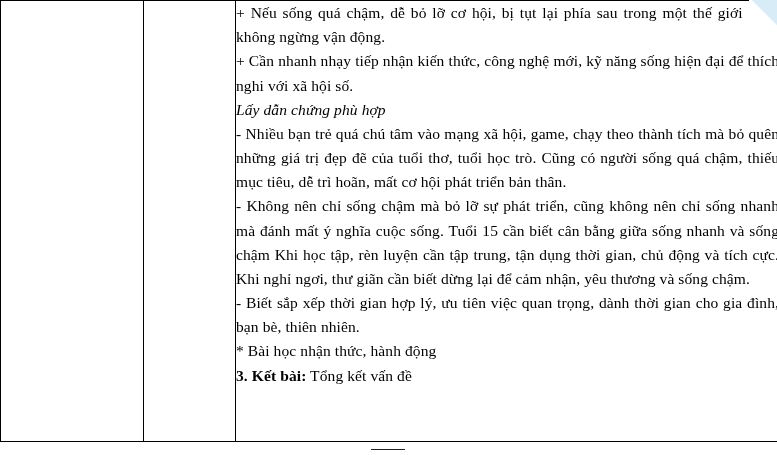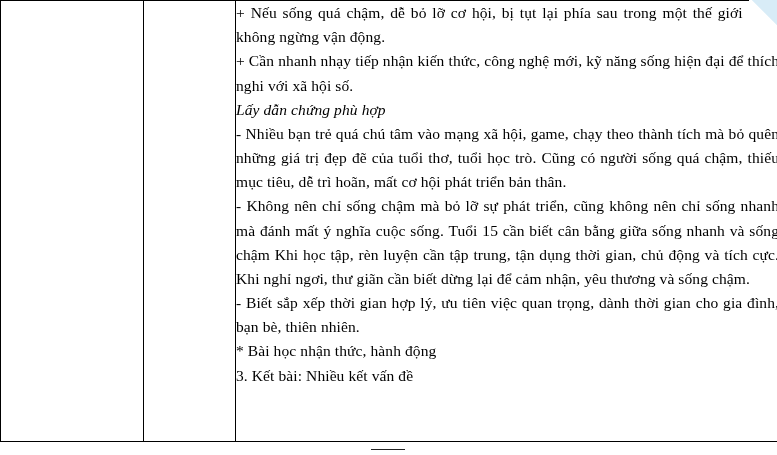--- a/index.html
+++ b/index.html
@@ -47,21 +47,21 @@
     font-size: 15.5px;
     line-height: 1.56;
     text-align: justify;
     text-justify: inter-word;
     letter-spacing: 0.1px;
   }
   .para.italic {
     font-style: italic;
   }
   .para.bold-lead strong {
-    font-weight: normal;
+    font-weight: bold;
   }
   .page-number-rule {
     position: absolute;
     left: 371px;
     top: 449px;
     width: 34px;
     height: 0;
     border-top: 1px solid #222222;
   }
   .hidden-number {
@@ -102,21 +102,21 @@
 
         <p class="para">- Nhiều bạn trẻ quá chú tâm vào mạng xã hội, game, chạy theo thành tích mà bỏ quên những giá trị đẹp đẽ của tuổi thơ, tuổi học trò. Cũng có người sống quá chậm, thiếu mục tiêu, dễ trì hoãn, mất cơ hội phát triển bản thân.</p>
 
         <p class="para">- Không nên chỉ sống chậm mà bỏ lỡ sự phát triển, cũng không nên chỉ sống nhanh mà đánh mất ý nghĩa cuộc sống. Tuổi 15 cần biết cân bằng giữa sống nhanh và sống chậm Khi học tập, rèn luyện cần tập trung, tận dụng thời gian, chủ động và tích cực. Khi nghỉ ngơi, thư giãn cần biết dừng lại để cảm nhận, yêu thương và sống chậm.</p>
 
         <p class="para">- Biết sắp xếp thời gian hợp lý, ưu tiên việc quan trọng, dành thời gian cho gia đình, bạn bè, thiên nhiên.</p>
 
         <p class="para">* Bài học nhận thức, hành động</p>
 
         <p class="para bold-lead">
-          <strong>3. Kết bài:</strong><span> Nhiều kết vấn đề</span>
+          <strong>3. Kết bài:</strong><span> Tổng kết vấn đề</span>
         </p>
 
       </td>
     </tr>
   </tbody>
     </table>
 
   <div class="page-number-rule"></div>
   <div class="hidden-number"></div>
 

